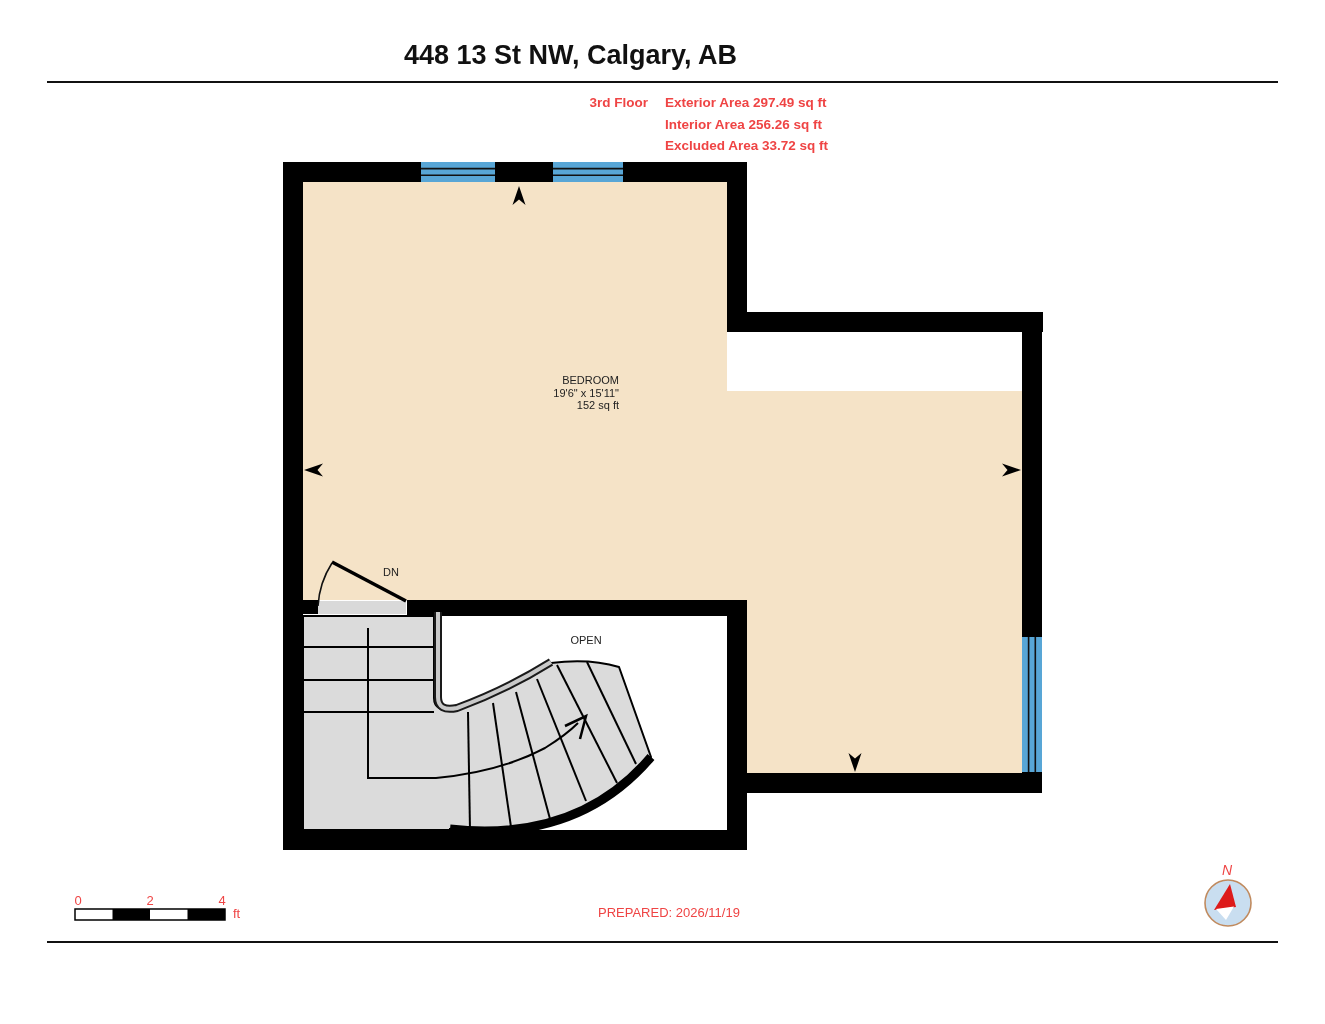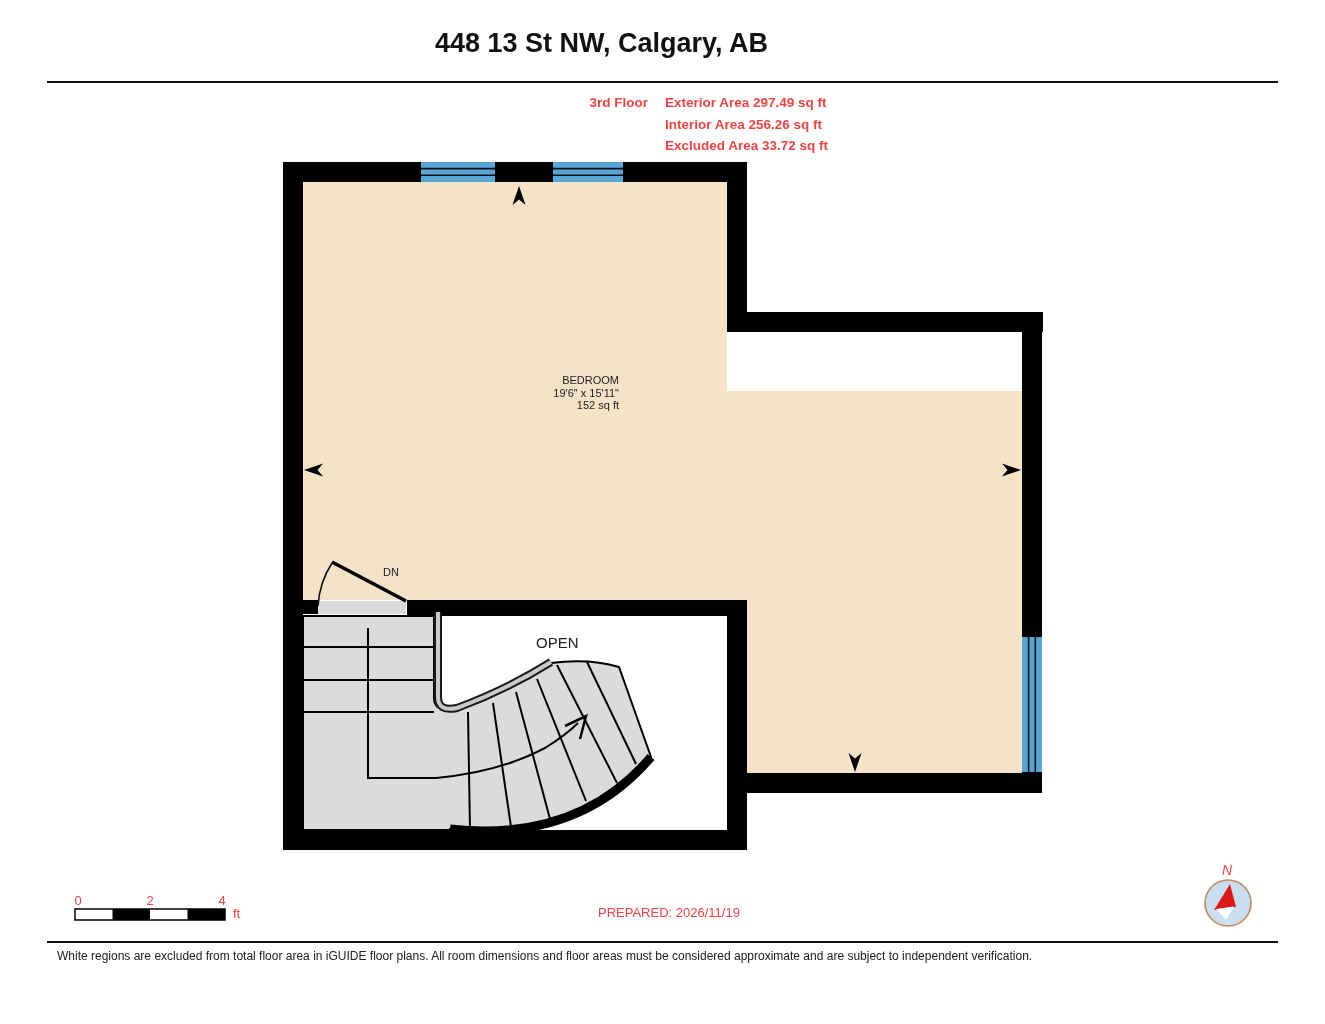--- a/index.html
+++ b/index.html
@@ -1,29 +1,29 @@
 <!DOCTYPE html>
 <html><head>
 <meta charset="utf-8">
 <style>
   html,body{margin:0;padding:0;background:#ffffff;}
   #page{position:relative;width:1325px;height:1024px;background:#ffffff;overflow:hidden;
         font-family:"Liberation Sans","DejaVu Sans",sans-serif;color:#111;}
   .abs{position:absolute;}
   .txt{white-space:nowrap;color:#ef4444;}
-  #title{top:28px;left:0;width:1141px;text-align:center;font-size:27px;font-weight:bold;color:#111;padding-left:31px;}
+  #title{top:40px;left:0;width:1141px;text-align:center;font-size:27px;font-weight:bold;color:#111;}
   .rule{left:47px;width:1231px;height:2px;background:#111;}
   #floor-label{top:95px;left:398px;width:250px;text-align:right;font-size:13.5px;font-weight:bold;}
   .stat{left:665px;font-size:13.5px;font-weight:bold;}
   #stat0{top:95px;} #stat1{top:116.5px;} #stat2{top:138px;}
   .room-label{left:419px;width:200px;text-align:right;font-size:11px;color:#222;}
   #room-name{top:374px;}
   #room-dims{top:386.5px;}
   #room-area{top:398.5px;}
-  #open-label{top:634px;left:536px;width:100px;text-align:left;font-size:15px;color:#222;}
+  #open-label{top:634px;left:536px;width:100px;text-align:center;font-size:11px;color:#222;}
   #dn-label{top:566px;left:383px;font-size:11px;color:#222;}
   .scale-num{top:893px;width:20px;text-align:center;font-size:13px;}
   #scale-ft{top:906px;left:233px;font-size:13px;text-align:center;}
   #prepared{top:905px;left:598px;font-size:13px;}
   #north-label{top:862px;left:1205px;width:44px;text-align:center;font-size:14px;font-style:italic;}
   #disclaimer{top:949px;left:57px;font-size:12px;color:#222;}
 </style>
 </head>
 <body>
 
@@ -134,14 +134,13 @@
 
   <div class="abs txt scale-num" style="left:68px;">0</div>
   <div class="abs txt scale-num" style="left:140px;">2</div>
   <div class="abs txt scale-num" style="left:212px;">4</div>
   <div id="scale-ft" class="abs txt">ft</div>
 
   <div id="prepared" class="abs txt">PREPARED: 2026/11/19</div>
   <div id="north-label" class="abs txt">N</div>
 
   <div class="abs rule" style="top:941px;"></div>
-  <div id="disclaimer" class="abs txt">White regions are excluded from total floor area in iGUIDE floor plans. All room dimensions and floor areas must be considered approximate and are subject to independent verification.</div>
 </div>
 
 </body></html>

